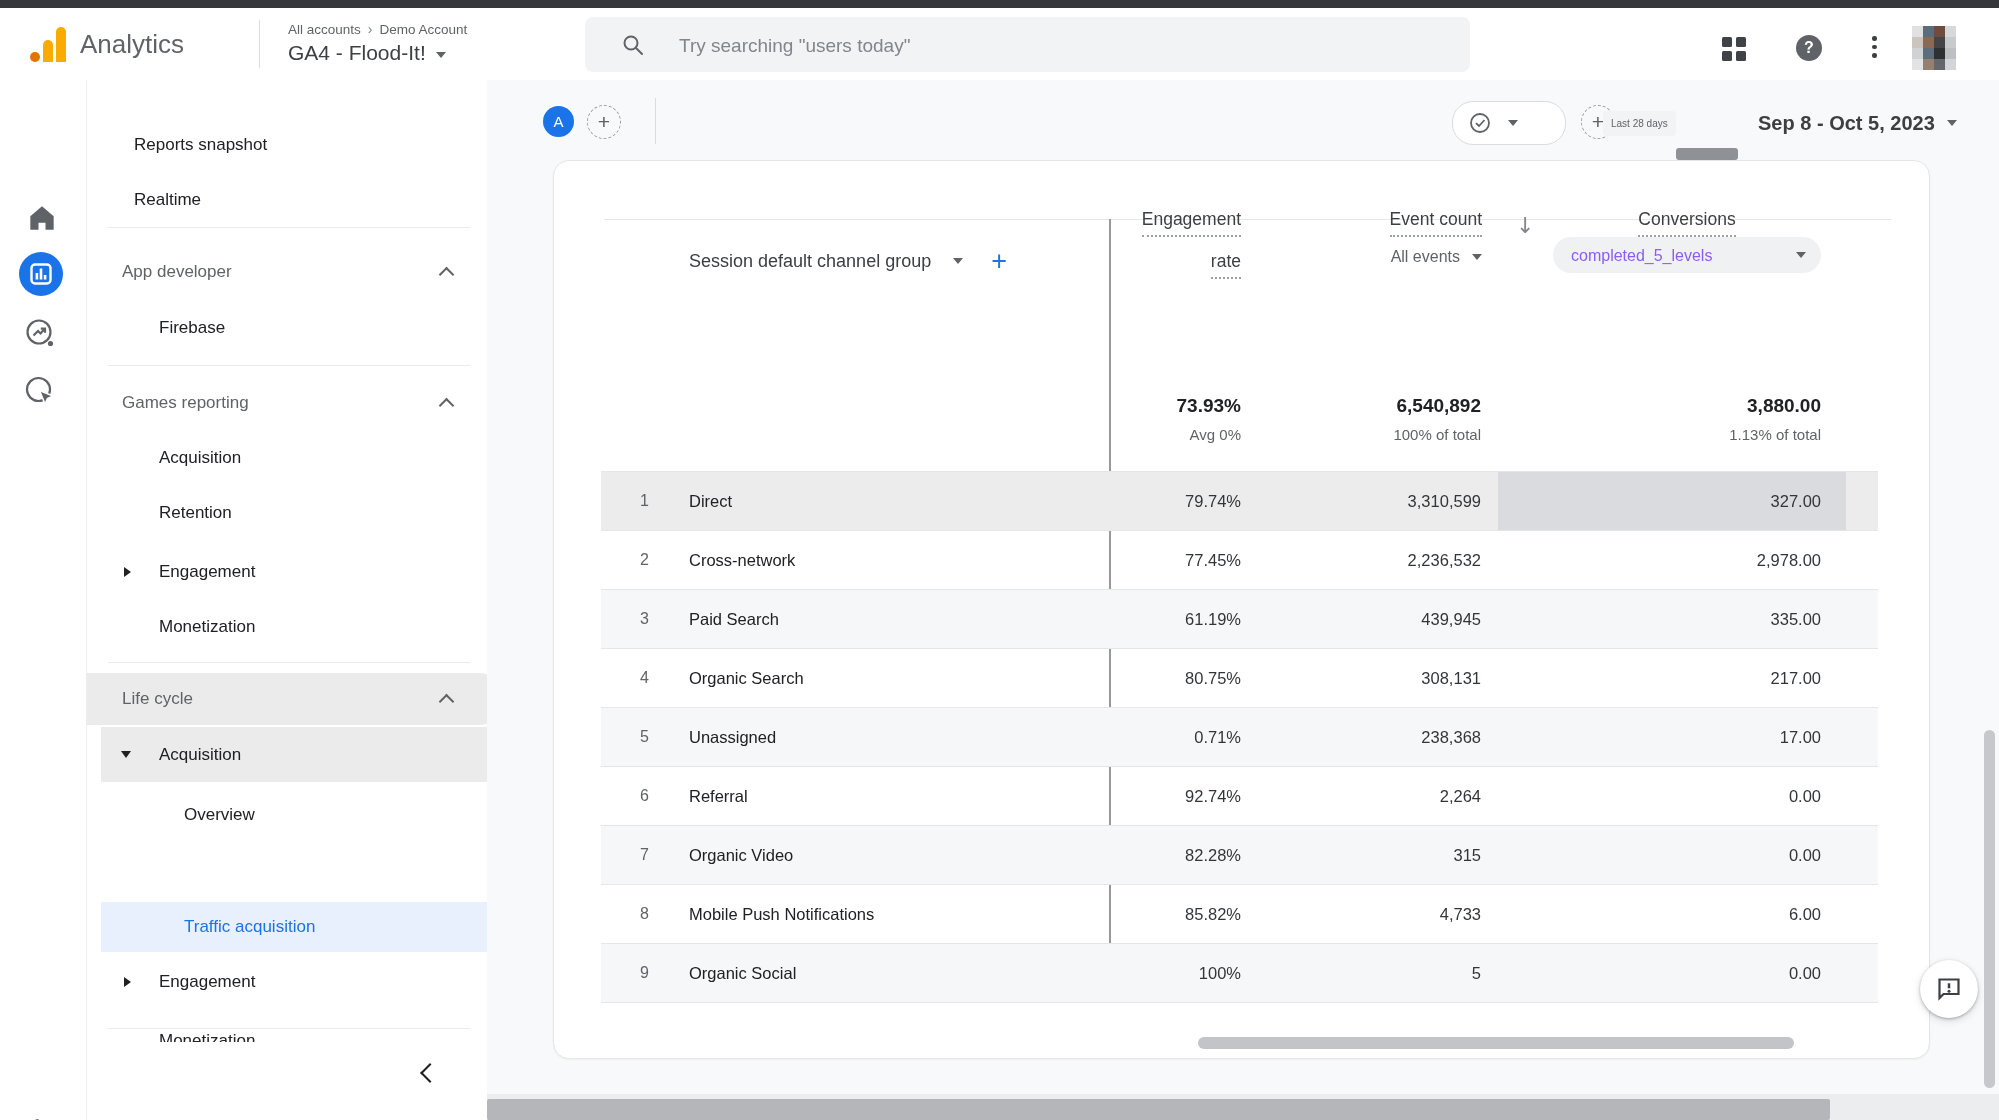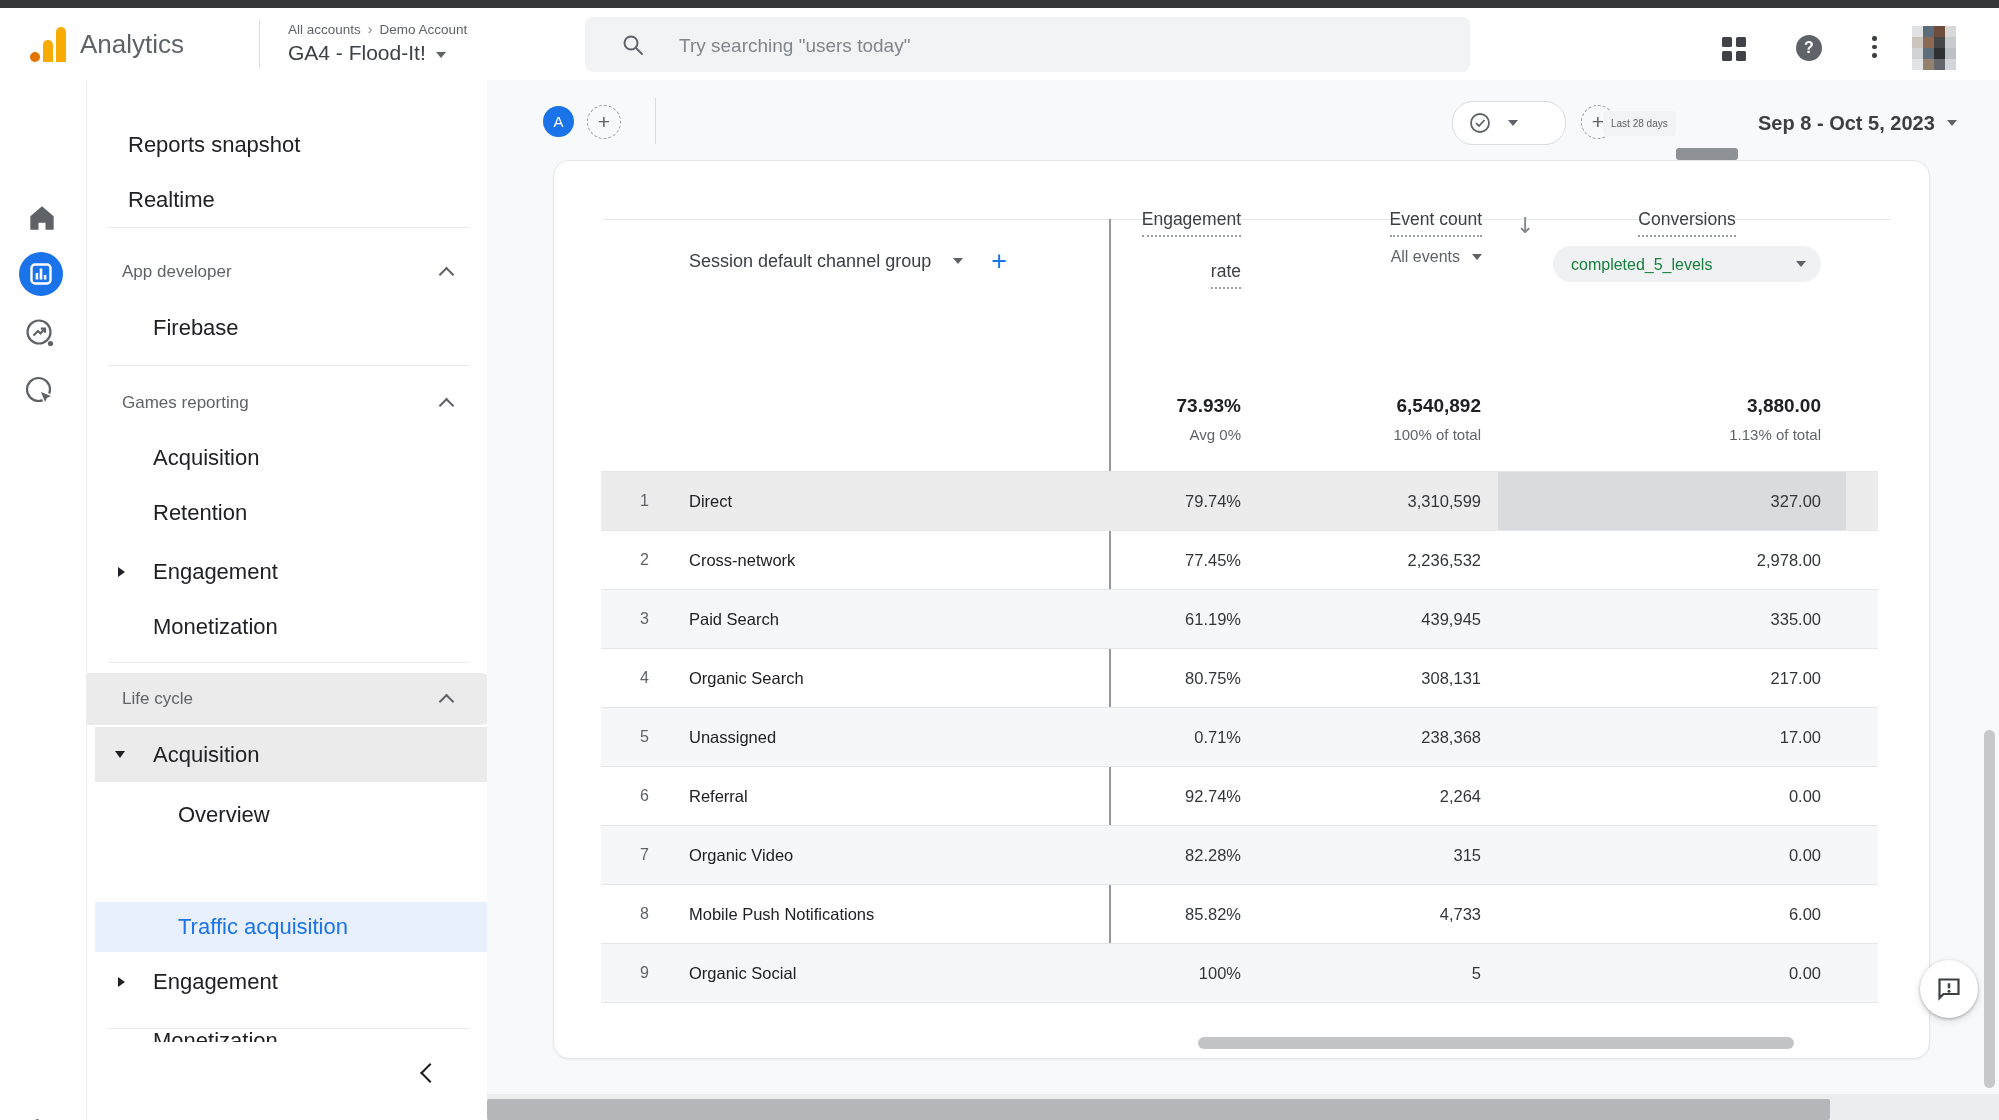--- a/index.html
+++ b/index.html
@@ -36,21 +36,21 @@
   
   .rail { position:absolute; left:0; top:80px; width:86px; height:1040px; background:#fff; border-right:1px solid #eceef1; }
   .home-icon { position:absolute; left:28px; top:125px; }
   .reports-active { position:absolute; left:19px; top:172px; width:44px; height:44px; border-radius:50%; background:#1a73e8; display:flex; align-items:center; justify-content:center; }
   .explore-icon { position:absolute; left:25px; top:238px; }
   .ads-icon { position:absolute; left:25px; top:296px; }
   .gear { position:absolute; left:22px; top:1032px; font-size:34px; color:#5f6368; font-family:"DejaVu Sans",sans-serif; }
 
   
   .sidebar { position:absolute; left:87px; top:80px; width:400px; height:1040px; background:#fff; }
-  .sn-item { position:absolute; left:8px; width:100%; height:44px; line-height:44px; font-size:22px; color:#202124; cursor:pointer; white-space:nowrap; }
+  .sn-item { position:absolute; left:14px; width:100%; height:44px; line-height:44px; font-size:17px; color:#202124; cursor:pointer; white-space:nowrap; }
   .sn-header { position:absolute; left:0; width:100%; height:44px; line-height:44px; font-size:17px; color:#5f6368; white-space:nowrap; }
   .sn-div { position:absolute; left:21px; right:17px; height:1px; background:#e8eaed; }
   .chev-up { position:absolute; left:354px; top:19px; width:9px; height:9px; border-right:2px solid #5f6368; border-bottom:2px solid #5f6368; transform:rotate(-135deg); }
   .tri-right { position:absolute; left:23px; top:17px; width:0; height:0; border-top:5.5px solid transparent; border-bottom:5.5px solid transparent; border-left:7px solid #202124; }
   .tri-down { position:absolute; left:20px; top:24px; width:0; height:0; border-left:5.5px solid transparent; border-right:5.5px solid transparent; border-top:7px solid #202124; }
   .band { background:#ebebeb; width:383px; border-radius:0 26px 26px 0; }
   .active-pill { background:#e8f0fe; color:#1a73e8 !important; width:383px; border-radius:0 25px 25px 0; }
   .clipped { overflow:hidden; }
   .collapse-chev { position:absolute; left:336px; top:986px; width:12px; height:12px; border-right:2.5px solid #1f1f1f; border-bottom:2.5px solid #1f1f1f; transform:rotate(135deg); cursor:pointer; }
 
@@ -79,21 +79,21 @@
   .dim-header .caret-down { margin-left:22px; }
   .plus-blue { margin-left:28px; color:#1a73e8; font-size:27px; font-weight:300; cursor:pointer; }
   .dotted { display:inline-block; border-bottom:2px dotted #9aa0a6; padding-bottom:3px; }
   .hdr-col { position:absolute; top:46px; text-align:right; font-size:17.5px; color:#3c4043; line-height:25px; }
   .hdr-eng { right:688px; }
   .hdr-event { right:447px; }
   .hdr-conv { right:108px; width:268px; text-align:center; }
   .hdr-filter { margin-top:7px; font-size:16px; color:#5f6368; display:flex; align-items:center; justify-content:flex-end; cursor:pointer; }
   .hdr-filter .caret-down { margin-left:12px; }
   .sort-arrow { position:absolute; left:962px; top:52px; font-size:22px; color:#80868b; font-family:"DejaVu Sans",sans-serif; }
-  .conv-pill { margin-top:9px; width:100%; height:36px; background:#f0f1f3; border-radius:18px; display:flex; align-items:center; font-size:16px; color:#15803d; cursor:pointer; box-sizing:border-box; padding-left:18px; }
+  .conv-pill { width:100%; height:36px; background:#f0f1f3; border-radius:18px; display:flex; align-items:center; font-size:16px; color:#8b5cf6; cursor:pointer; box-sizing:border-box; padding-left:18px; }
   .conv-pill .caret-down { margin-left:auto; margin-right:15px; }
   .tot { position:absolute; top:232px; text-align:right; }
   .tot-1 { right:688px; } .tot-2 { right:448px; } .tot-3 { right:108px; }
   .tot-val { font-size:19px; font-weight:bold; color:#202124; line-height:26px; }
   .tot-sub { font-size:15px; color:#5f6368; line-height:22px; margin-top:5px; }
 
   .rows { position:absolute; left:47px; top:310px; width:1277px; }
   .trow { position:relative; height:58px; border-top:1px solid #e4e6e8; }
   .trow:last-child { border-bottom:1px solid #e4e6e8; }
   .trow.selected { background:#ececec; }
@@ -266,21 +266,21 @@
       <div class="col-divider"></div>
 
       <div class="dim-header">
         <span>Session default channel group</span>
         <span class="caret-down"></span>
         <span class="plus-blue">+</span>
       </div>
 
       <div class="hdr-col hdr-eng">
         <span class="dotted">Engagement</span><br>
-        <span class="dotted" style="margin-top:22px;">rate</span>
+        <span class="dotted" style="margin-top:12px;">rate</span>
       </div>
 
       <div class="hdr-col hdr-event">
         <span class="dotted">Event count</span>
         <div class="hdr-filter">
           <span>All events</span>
           <span class="caret-down"></span>
         </div>
       </div>
 

